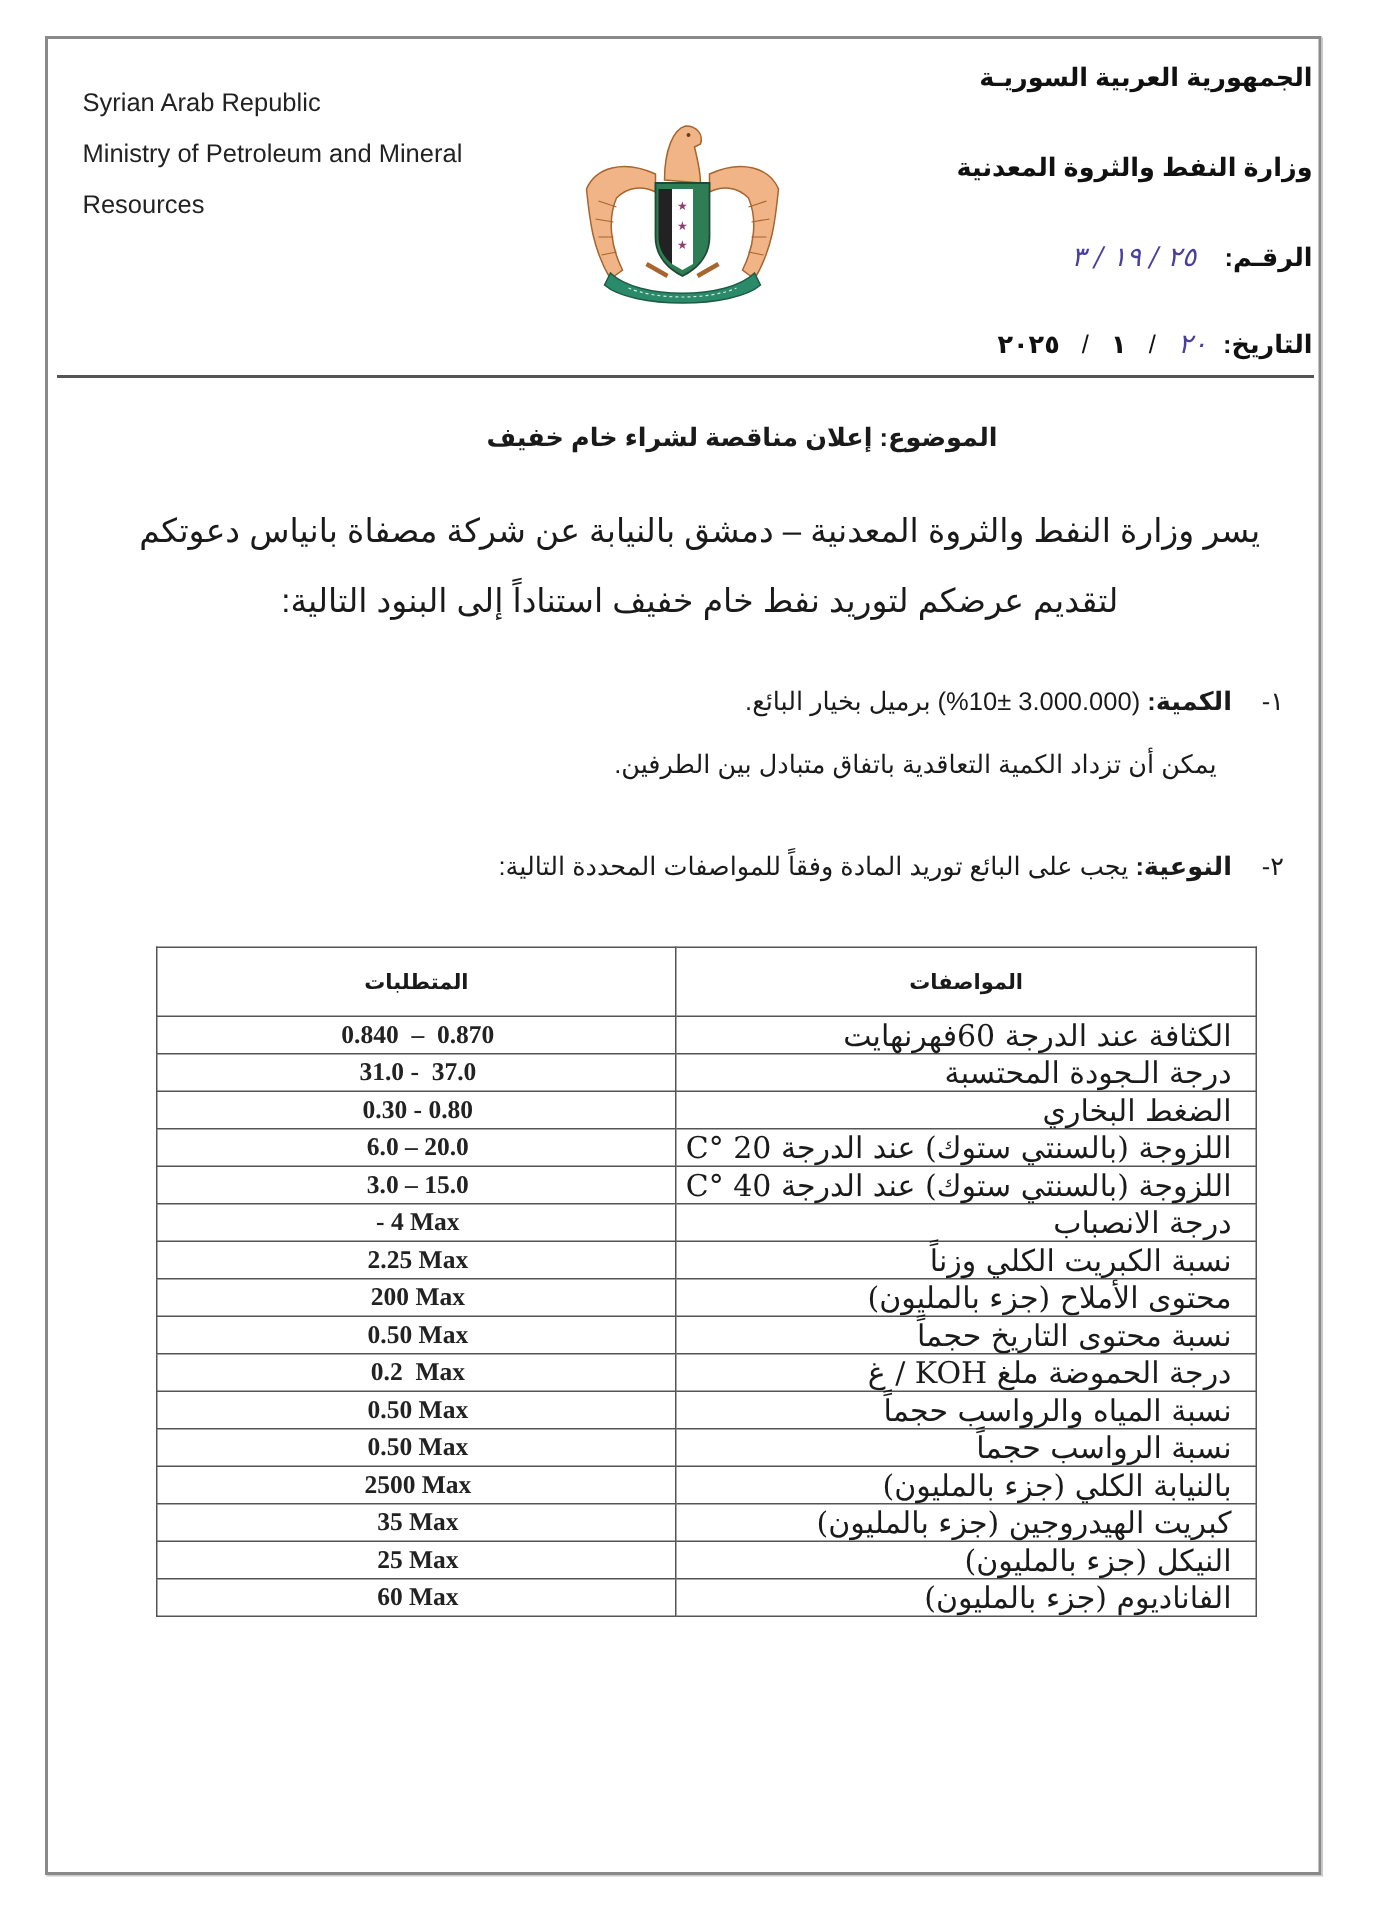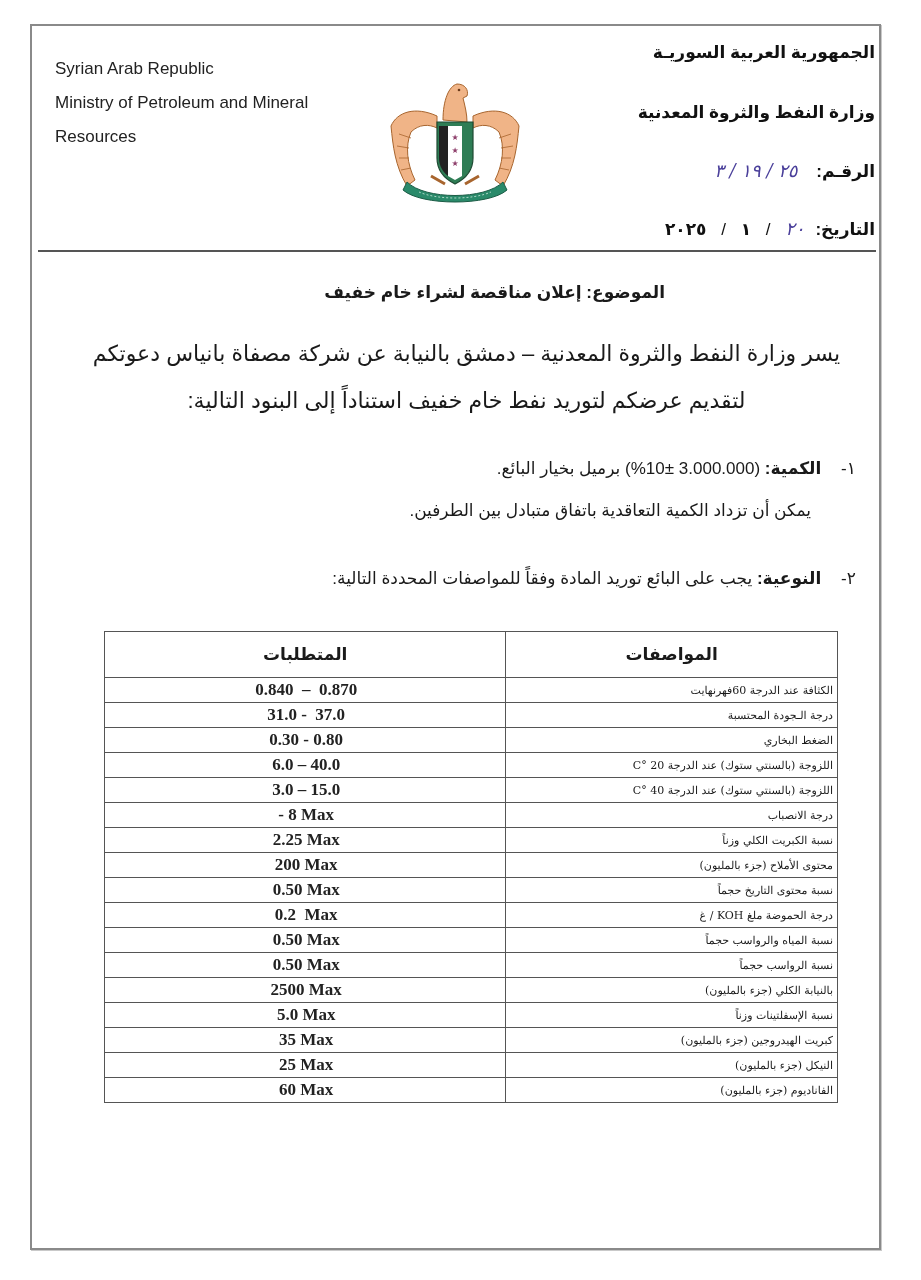--- a/index.html
+++ b/index.html
@@ -123,44 +123,44 @@
       direction: ltr;
     }
     .spec-table td, .spec-table th {
       border: 1px solid #555;
       padding: 0 6px;
       height: 25px;
       box-sizing: border-box;
     }
     .spec-table th {
       height: 46px;
-      font-size: 17px;
+      font-size: 14px;
       font-weight: bold;
       text-align: center;
       direction: rtl;
       vertical-align: middle;
     }
     .spec-table td.req {
       width: 402px;
       font-family: "Liberation Serif", "DejaVu Serif", serif;
       font-weight: bold;
       font-size: 17px;
       text-align: center;
       white-space: pre;
       color: #222;
       padding-left: 8px;
     }
     .spec-table td.spec {
       width: 332px;
       direction: rtl;
       text-align: right;
-      font-size: 11px;
+      font-size: 20px;
       font-family: "DejaVu Serif", "Liberation Serif", serif;
       white-space: nowrap;
-      padding-right: 4px;
+      padding-right: 16px;
     }
     .spec-table th.req-h { text-align: center; }
   </style>
 </head>
 <body>
 
 <div class="frame"></div>
 
 <div class="en-header">
   <div>Syrian Arab Republic</div>
@@ -244,29 +244,29 @@
       </tr>
       <tr>
         <td class="req">31.0 -  37.0</td>
         <td class="spec">درجة الـجودة المحتسبة</td>
       </tr>
       <tr>
         <td class="req">0.30 - 0.80</td>
         <td class="spec">الضغط البخاري</td>
       </tr>
       <tr>
-        <td class="req">6.0 – 40.0</td>
+        <td class="req">6.0 – 20.0</td>
         <td class="spec">اللزوجة (بالسنتي ستوك) عند الدرجة C° 20</td>
       </tr>
       <tr>
         <td class="req">3.0 – 15.0</td>
         <td class="spec">اللزوجة (بالسنتي ستوك) عند الدرجة C° 40</td>
       </tr>
       <tr>
-        <td class="req">- 8 Max</td>
+        <td class="req">- 4 Max</td>
         <td class="spec">درجة الانصباب</td>
       </tr>
       <tr>
         <td class="req">2.25 Max</td>
         <td class="spec">نسبة الكبريت الكلي وزناً</td>
       </tr>
       <tr>
         <td class="req">200 Max</td>
         <td class="spec">محتوى الأملاح (جزء بالمليون)</td>
       </tr>
@@ -284,24 +284,20 @@
       </tr>
       <tr>
         <td class="req">0.50 Max</td>
         <td class="spec">نسبة الرواسب حجماً</td>
       </tr>
       <tr>
         <td class="req">2500 Max</td>
         <td class="spec">بالنيابة الكلي (جزء بالمليون)</td>
       </tr>
       <tr>
-        <td class="req">5.0 Max</td>
-        <td class="spec">نسبة الإسفلتينات وزناً</td>
-      </tr>
-      <tr>
         <td class="req">35 Max</td>
         <td class="spec">كبريت الهيدروجين (جزء بالمليون)</td>
       </tr>
       <tr>
         <td class="req">25 Max</td>
         <td class="spec">النيكل (جزء بالمليون)</td>
       </tr>
       <tr>
         <td class="req">60 Max</td>
         <td class="spec">الفاناديوم (جزء بالمليون)</td>

